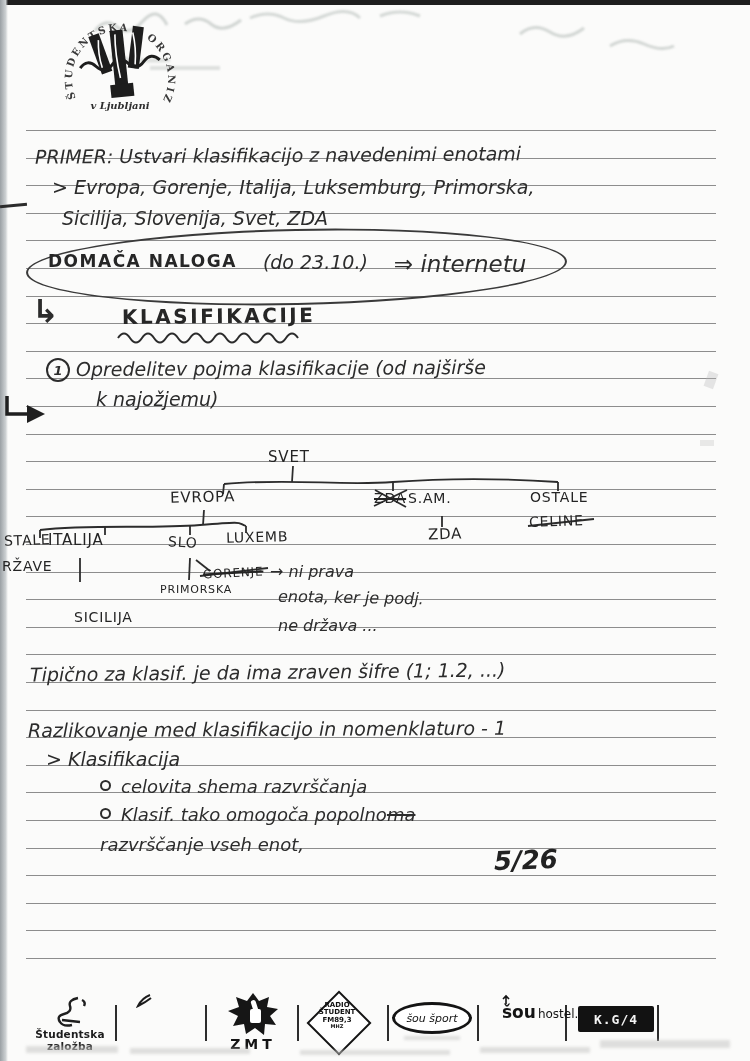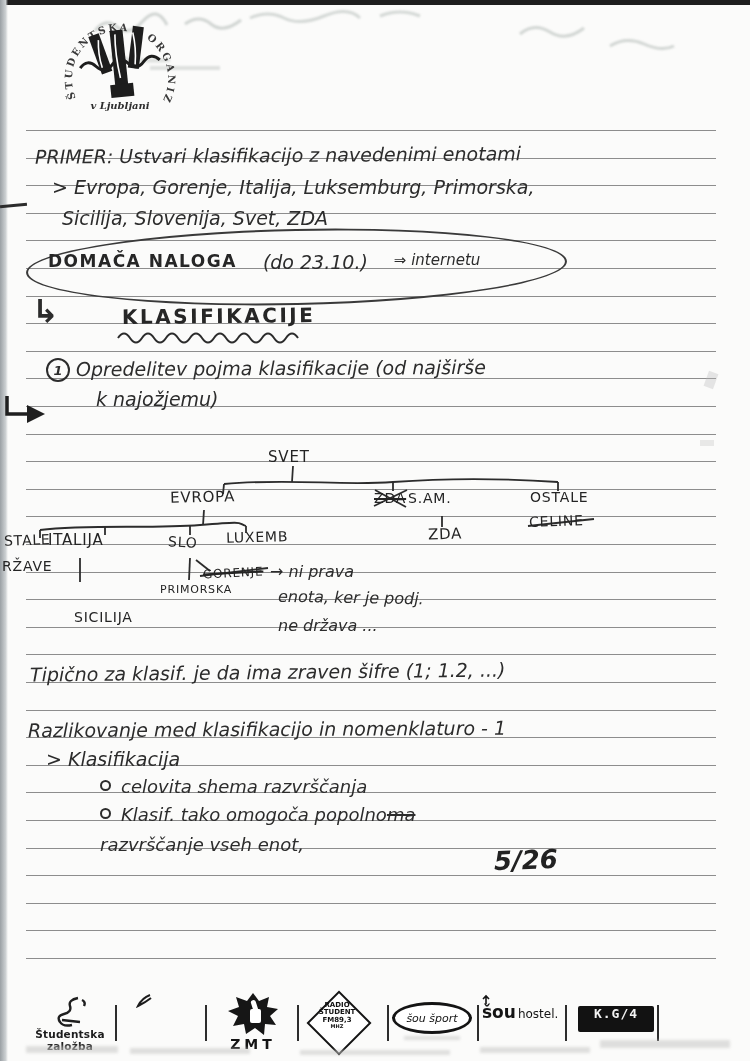--- a/index.html
+++ b/index.html
@@ -55,21 +55,21 @@
   <div class="abs" style="left:0;top:204px;width:27px;height:3px;background:#2c2c2c;transform:rotate(-5deg);"></div>
 
   <div class="abs hand" style="left:35px;top:144px;font-size:19px;transform:rotate(-0.4deg);">PRIMER: Ustvari klasifikacijo z navedenimi enotami</div>
   <div class="abs hand" style="left:52px;top:176px;font-size:19px;">&gt; Evropa, Gorenje, Italija, Luksemburg, Primorska,</div>
   <div class="abs hand" style="left:62px;top:207px;font-size:19px;">Sicilija, Slovenija, Svet, ZDA</div>
 
   <div class="abs" style="left:26px;top:229px;width:537px;height:72px;border:2px solid #3a3a3a;border-radius:50%;transform:rotate(-1.2deg);"></div>
   <div class="abs" style="left:48px;top:251px;display:flex;gap:26px;align-items:flex-start;">
     <span class="print" style="font-size:17px;">DOMAČA NALOGA</span>
     <span class="hand" style="font-size:19px;">(do 23.10.)</span>
-    <span class="hand" style="font-size:15px;">⇒ internetu</span>
+    <span class="hand" style="font-size:23px;">⇒ internetu</span>
   </div>
 
   <div class="abs" style="left:32px;top:292px;font-size:32px;font-weight:bold;color:#2c2c2c;">↳</div>
   <div class="abs print" style="left:122px;top:304px;font-size:20px;letter-spacing:2.5px;font-weight:700;transform:rotate(-0.6deg);">KLASIFIKACIJE</div>
   <svg class="abs" style="left:116px;top:328px;" width="190" height="16" viewBox="0 0 190 16">
     <path d="M2,10 q6,-9 12,0 t12,0 t12,0 t12,0 t12,0 t12,0 t12,0 t12,0 t12,0 t12,0 t12,0 t12,0 t12,0 t12,0 t12,0" stroke="#2c2c2c" stroke-width="2" fill="none"></path>
   </svg>
 
   <div class="abs" style="left:46px;top:358px;width:20px;height:20px;border:2px solid #2c2c2c;border-radius:50%;
               display:flex;align-items:center;justify-content:center;">
@@ -192,31 +192,31 @@
 
   <div class="abs" style="left:392px;top:1002px;width:80px;">
     <div style="width:74px;height:26px;border:3px solid #141414;border-radius:50%;background:#fff;
                 display:flex;align-items:center;justify-content:center;">
       <span style="font-size:11px;font-weight:400;font-style:italic;color:#141414;white-space:nowrap;">šou šport</span>
     </div>
     <div class="smudge" style="width:56px;height:4px;margin:2px 0 0 12px;"></div>
   </div>
 
   <div class="abs" style="left:482px;top:1002px;width:80px;">
-    <div style="position:relative;display:flex;align-items:baseline;gap:2px;">
+    <div style="position:relative;display:flex;align-items:baseline;gap:2px;margin-left:20px;">
       <svg width="12" height="26" viewBox="0 0 12 26" style="position:absolute;left:-2px;top:-8px;">
         <path d="M6,2 V10 M3,5 L6,2 L9,5" stroke="#141414" stroke-width="1.6" fill="none"></path>
       </svg>
       <span style="font-size:17px;font-weight:800;color:#141414;">šou</span>
       <span style="font-size:12px;font-weight:500;color:#141414;">hostel.</span>
     </div>
   </div>
 
   <div class="abs" style="left:578px;top:1006px;width:76px;height:26px;background:#121212;border-radius:2px;
-              display:flex;justify-content:center;">
+              display:flex;align-items:center;justify-content:center;">
     <span style="font-family:'DejaVu Sans Mono',monospace;font-size:13px;font-weight:700;color:#f4f4f4;letter-spacing:1px;">K.G/4</span>
   </div>
 
   <div class="abs smudge" style="left:130px;top:1048px;width:120px;height:6px;"></div>
   <div class="abs smudge" style="left:300px;top:1050px;width:150px;height:5px;"></div>
   <div class="abs smudge" style="left:480px;top:1047px;width:110px;height:6px;"></div>
   <div class="abs smudge" style="left:600px;top:1040px;width:130px;height:8px;"></div>
 
 </div>
 

